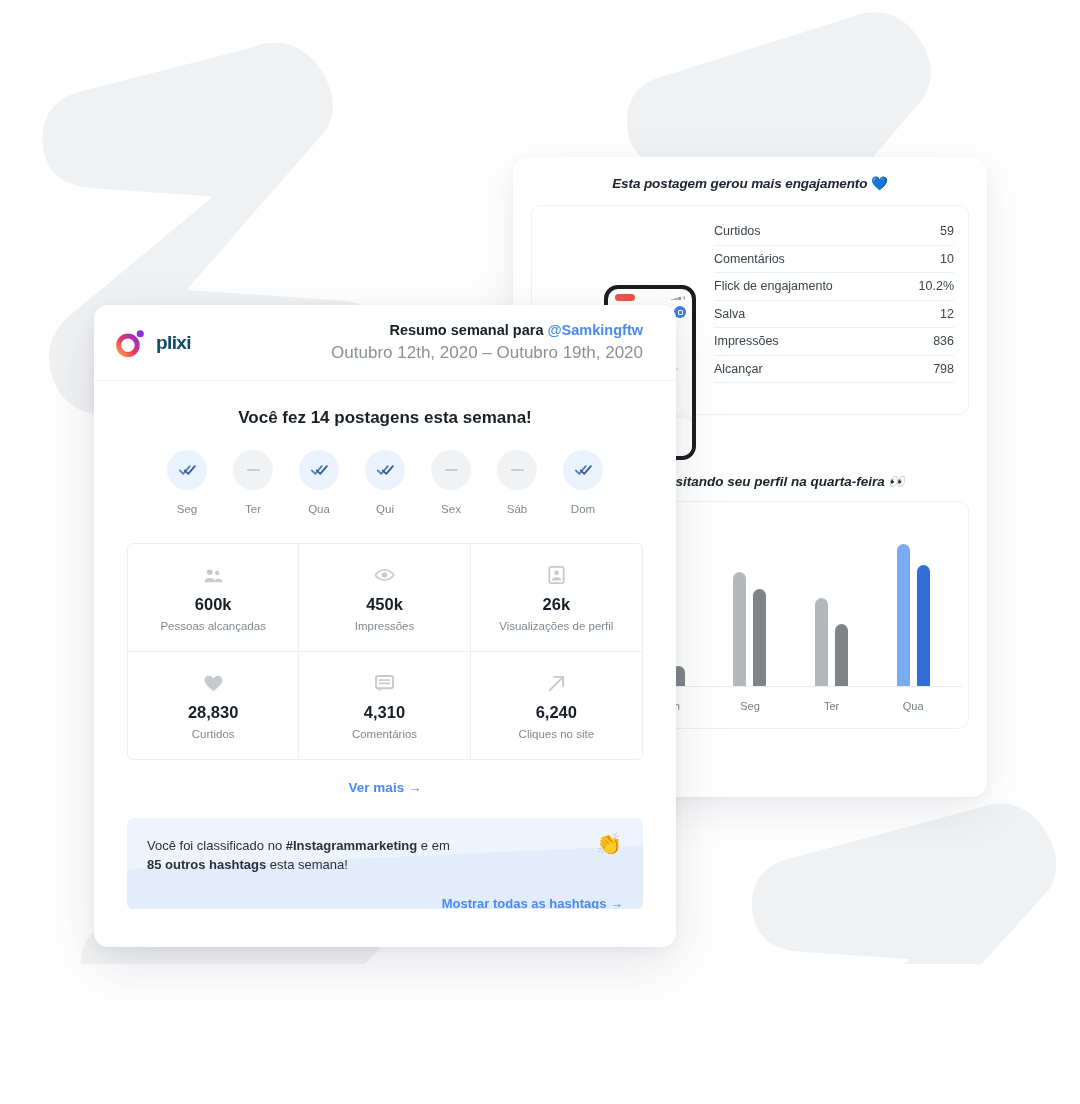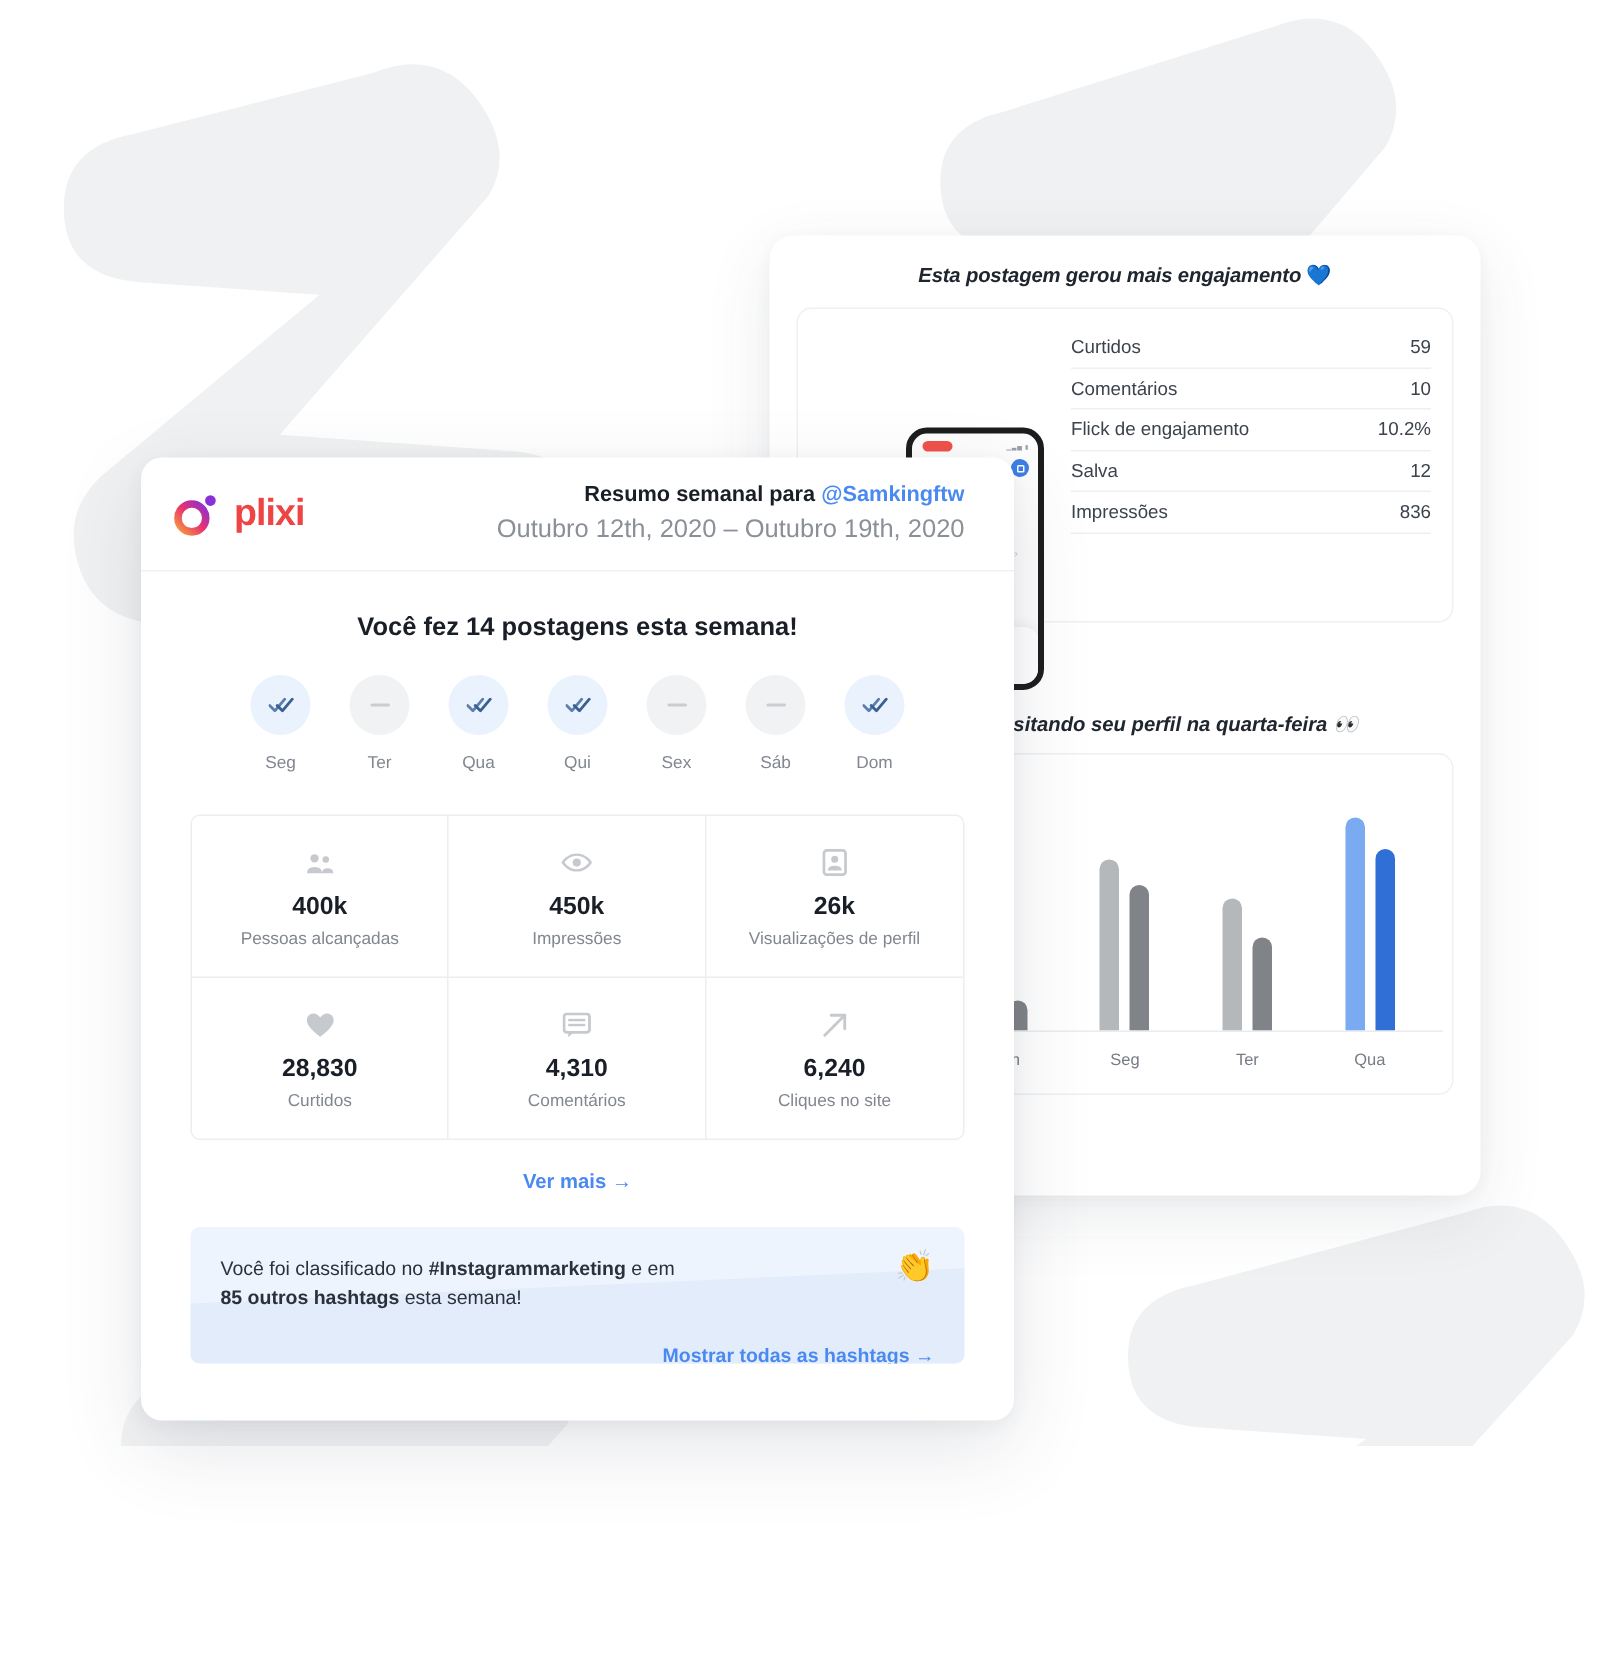--- a/index.html
+++ b/index.html
@@ -123,21 +123,21 @@
     box-shadow: 0 18px 54px rgba(55,65,85,0.13), 0 3px 12px rgba(55,65,85,0.06);
     overflow: hidden;
   }
   .l-header {
     height: 76px;
     border-bottom: 1px solid #f0f1f4;
     display: flex; align-items: center; justify-content: space-between;
     padding: 0 33px 0 20px;
   }
   .logo { display: flex; align-items: center; gap: 8px; }
-  .logo-word { font-size: 25px; font-weight: 700; color: #ef4444; letter-spacing: -0.6px; }
+  .logo-word { font-size: 19px; font-weight: 700; color: #0c4a6e; letter-spacing: -0.6px; }
   .hdr-right { text-align: right; margin-left: 25px; }
   .hdr-title { font-size: 14.5px; font-weight: 700; color: #1a1f27; }
   .hdr-title .handle { color: #4a8af0; font-weight: 700; }
   .hdr-sub { font-size: 17px; color: #8b9098; margin-top: 5px; }
 
   .l-h1 { text-align: center; font-size: 17px; font-weight: 700; color: #1a1f27; margin-top: 27px; }
 
   .days { display: flex; justify-content: center; gap: 0px; margin-top: 22px; }
   .day { width: 66px; text-align: center; }
   .day .circle {
@@ -248,20 +248,24 @@
           <span>Flick de engajamento</span>
           <span class="v">10.2%</span>
         </div>
         <div class="eng-row">
           <span>Salva</span>
           <span class="v">12</span>
         </div>
         <div class="eng-row">
           <span>Impressões</span>
           <span class="v">836</span>
+        </div>
+        <div class="eng-row">
+          <span>Alcançar</span>
+          <span class="v">798</span>
         </div>
       </div>
     </div>
 
     <a class="r-link" href="#">Ver mais →</a>
 
     <div class="r-title2">
       <span>estivemos visitando seu perfil na quarta-feira</span>
       <span class="emoji">👀</span>
     </div>
@@ -392,21 +396,21 @@
     <div class="stats" id="stats">
         <div class="stat">
           <div class="ico">
             <svg width="20" height="15" viewBox="0 0 24 18">
               <circle cx="8" cy="5" r="3.3" fill="#c6c9cd"></circle>
               <circle cx="17" cy="6" r="2.6" fill="#c6c9cd"></circle>
               <path d="M2 17 q0 -5 6 -5 q6 0 6 5 Z" fill="#c6c9cd"></path>
               <path d="M14 17 q0 -4 4.5 -4 q4.5 0 4.5 4 Z" fill="#c6c9cd"></path>
             </svg>
           </div>
-          <div class="val">400k</div>
+          <div class="val">600k</div>
           <div class="cap">Pessoas alcançadas</div>
         </div>
         <div class="stat">
           <div class="ico">
             <svg width="21" height="14" viewBox="0 0 24 16">
               <path d="M12 2 C5 2 1.5 8 1.5 8 C1.5 8 5 14 12 14 C19 14 22.5 8 22.5 8 C22.5 8 19 2 12 2 Z" fill="none" stroke="#c6c9cd" stroke-width="1.9"></path>
               <circle cx="12" cy="8" r="3.1" fill="#c6c9cd"></circle>
             </svg>
           </div>
           <div class="val">450k</div>

